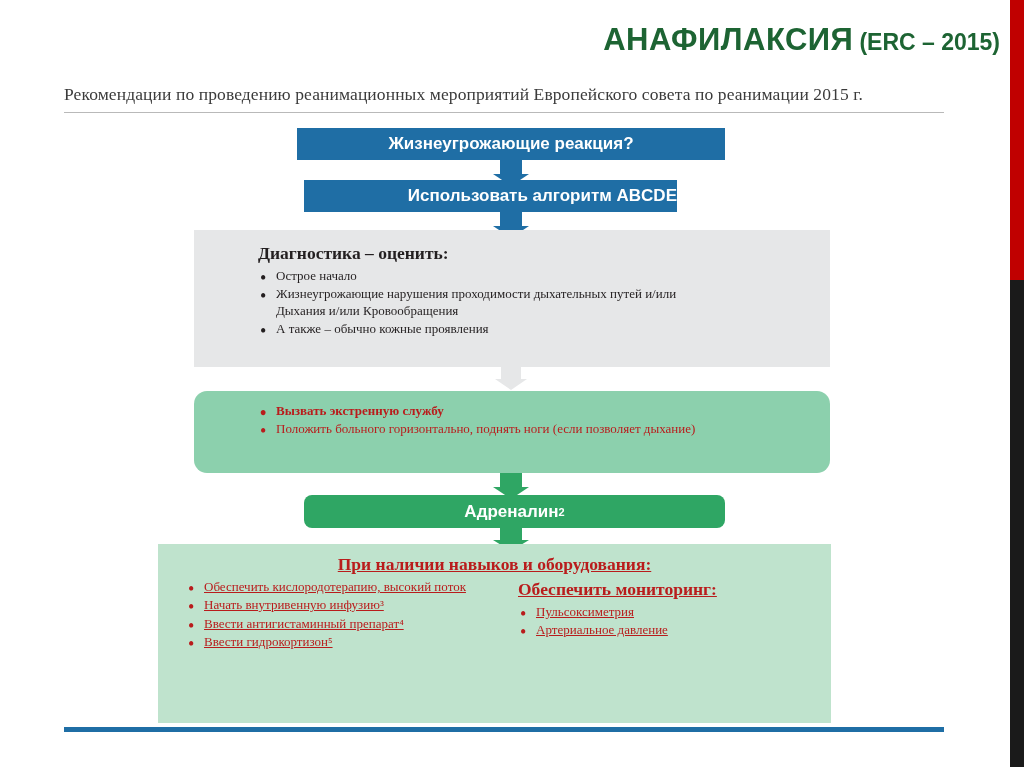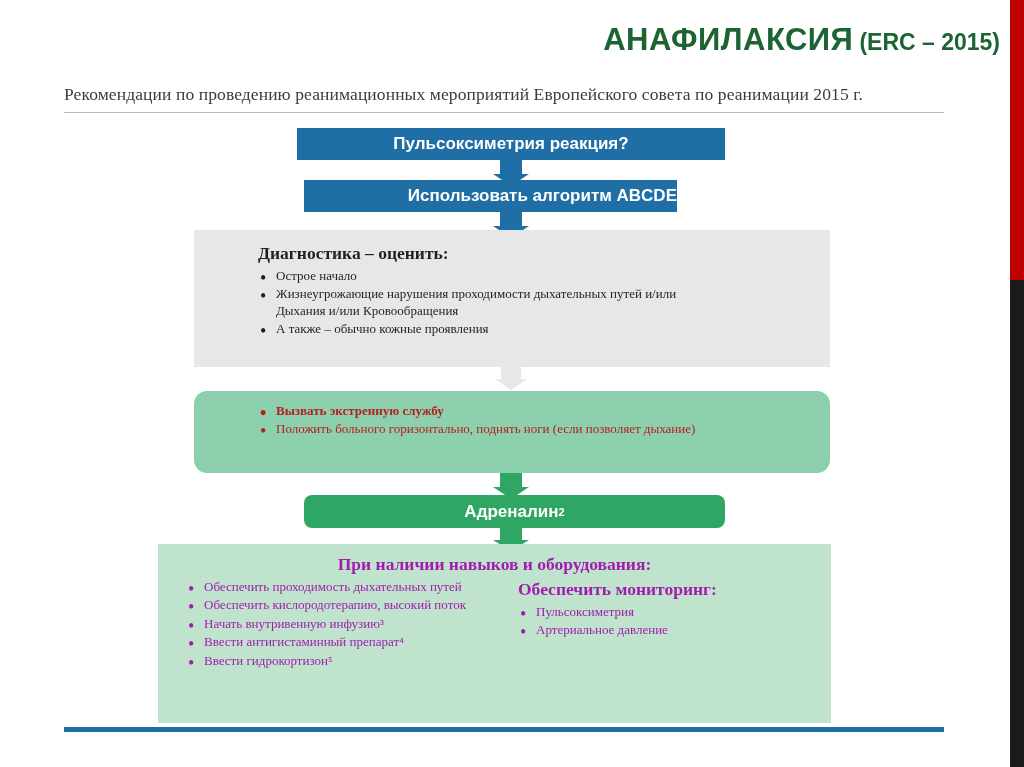--- a/index.html
+++ b/index.html
@@ -109,21 +109,22 @@
     background: #e6e7e8;
     color: #231f20;
   }
   .box-green-light {
     background: #8cd0ad;
     color: #b91c1c;
     border-radius: 13px;
   }
   .box-green-pale {
     background: #bfe3cd;
-    color: #a21caf;
+    color: #b91c1c;
+    text-decoration: underline;
   }
   .box-green-solid {
     background: #2fa664;
     color: #ffffff;
     font-family: "Liberation Sans", sans-serif;
     font-weight: bold;
     font-size: 17px;
     display: flex;
     align-items: center;
     justify-content: center;
@@ -202,21 +203,21 @@
   <div class="title-wrap">
     <span class="title-main">АНАФИЛАКСИЯ</span><span class="title-sub">(ERC – 2015)</span>
   </div>
 
   <div class="subtitle">Рекомендации по проведению реанимационных мероприятий Европейского совета по реанимации 2015 г.</div>
   <div class="subtitle-rule"></div>
 
   <div class="chart">
 
     <div class="box box-blue" style="left:297px; top:8px; width:428px; height:32px;">
-      <span>Пульсоксиметрия реакция?</span>
+      <span>Жизнеугрожающие реакция?</span>
     </div>
 
     <div class="arrow" style="left:481px; top:40px; width:60px; height:26px;">
       <div class="stem" style="width:22px; height:14px; background:#1f6ea5;"></div>
       <div class="head" style="top:14px; border-left:18px solid transparent; border-right:18px solid transparent; border-top:12px solid #1f6ea5;"></div>
     </div>
 
     <div class="box box-blue" style="left:304px; top:60px; width:373px; height:32px;justify-content:flex-end;">
       <span>Использовать алгоритм ABCDE</span>
     </div>
@@ -260,21 +261,20 @@
     <div class="arrow" style="left:481px; top:408px; width:60px; height:24px;">
       <div class="stem" style="width:22px; height:12px; background:#2fa664;"></div>
       <div class="head" style="top:12px; border-left:18px solid transparent; border-right:18px solid transparent; border-top:11px solid #2fa664;"></div>
     </div>
 
     <div class="box box-green-pale" style="left:158px; top:424px; width:673px; height:179px; padding:10px 0 0 0;">
       <div class="hd" style="text-align:center;">При наличии навыков и оборудования:</div>
       <div style="display:flex; margin-top:4px;">
         <div style="width:360px; padding-left:28px; box-sizing:border-box;">
           <ul class="bullets">
-            <li style="max-width:290px;">Обеспечить проходимость дыхательных путей</li>
             <li style="max-width:290px;">Обеспечить кислородотерапию, высокий поток</li>
             <li>Начать внутривенную инфузию³</li>
             <li>Ввести антигистаминный препарат⁴</li>
             <li>Ввести гидрокортизон⁵</li>
           </ul>
         </div>
         <div style="width:300px;">
           <div class="hd">Обеспечить мониторинг:</div>
           <ul class="bullets">
             <li>Пульсоксиметрия</li>

